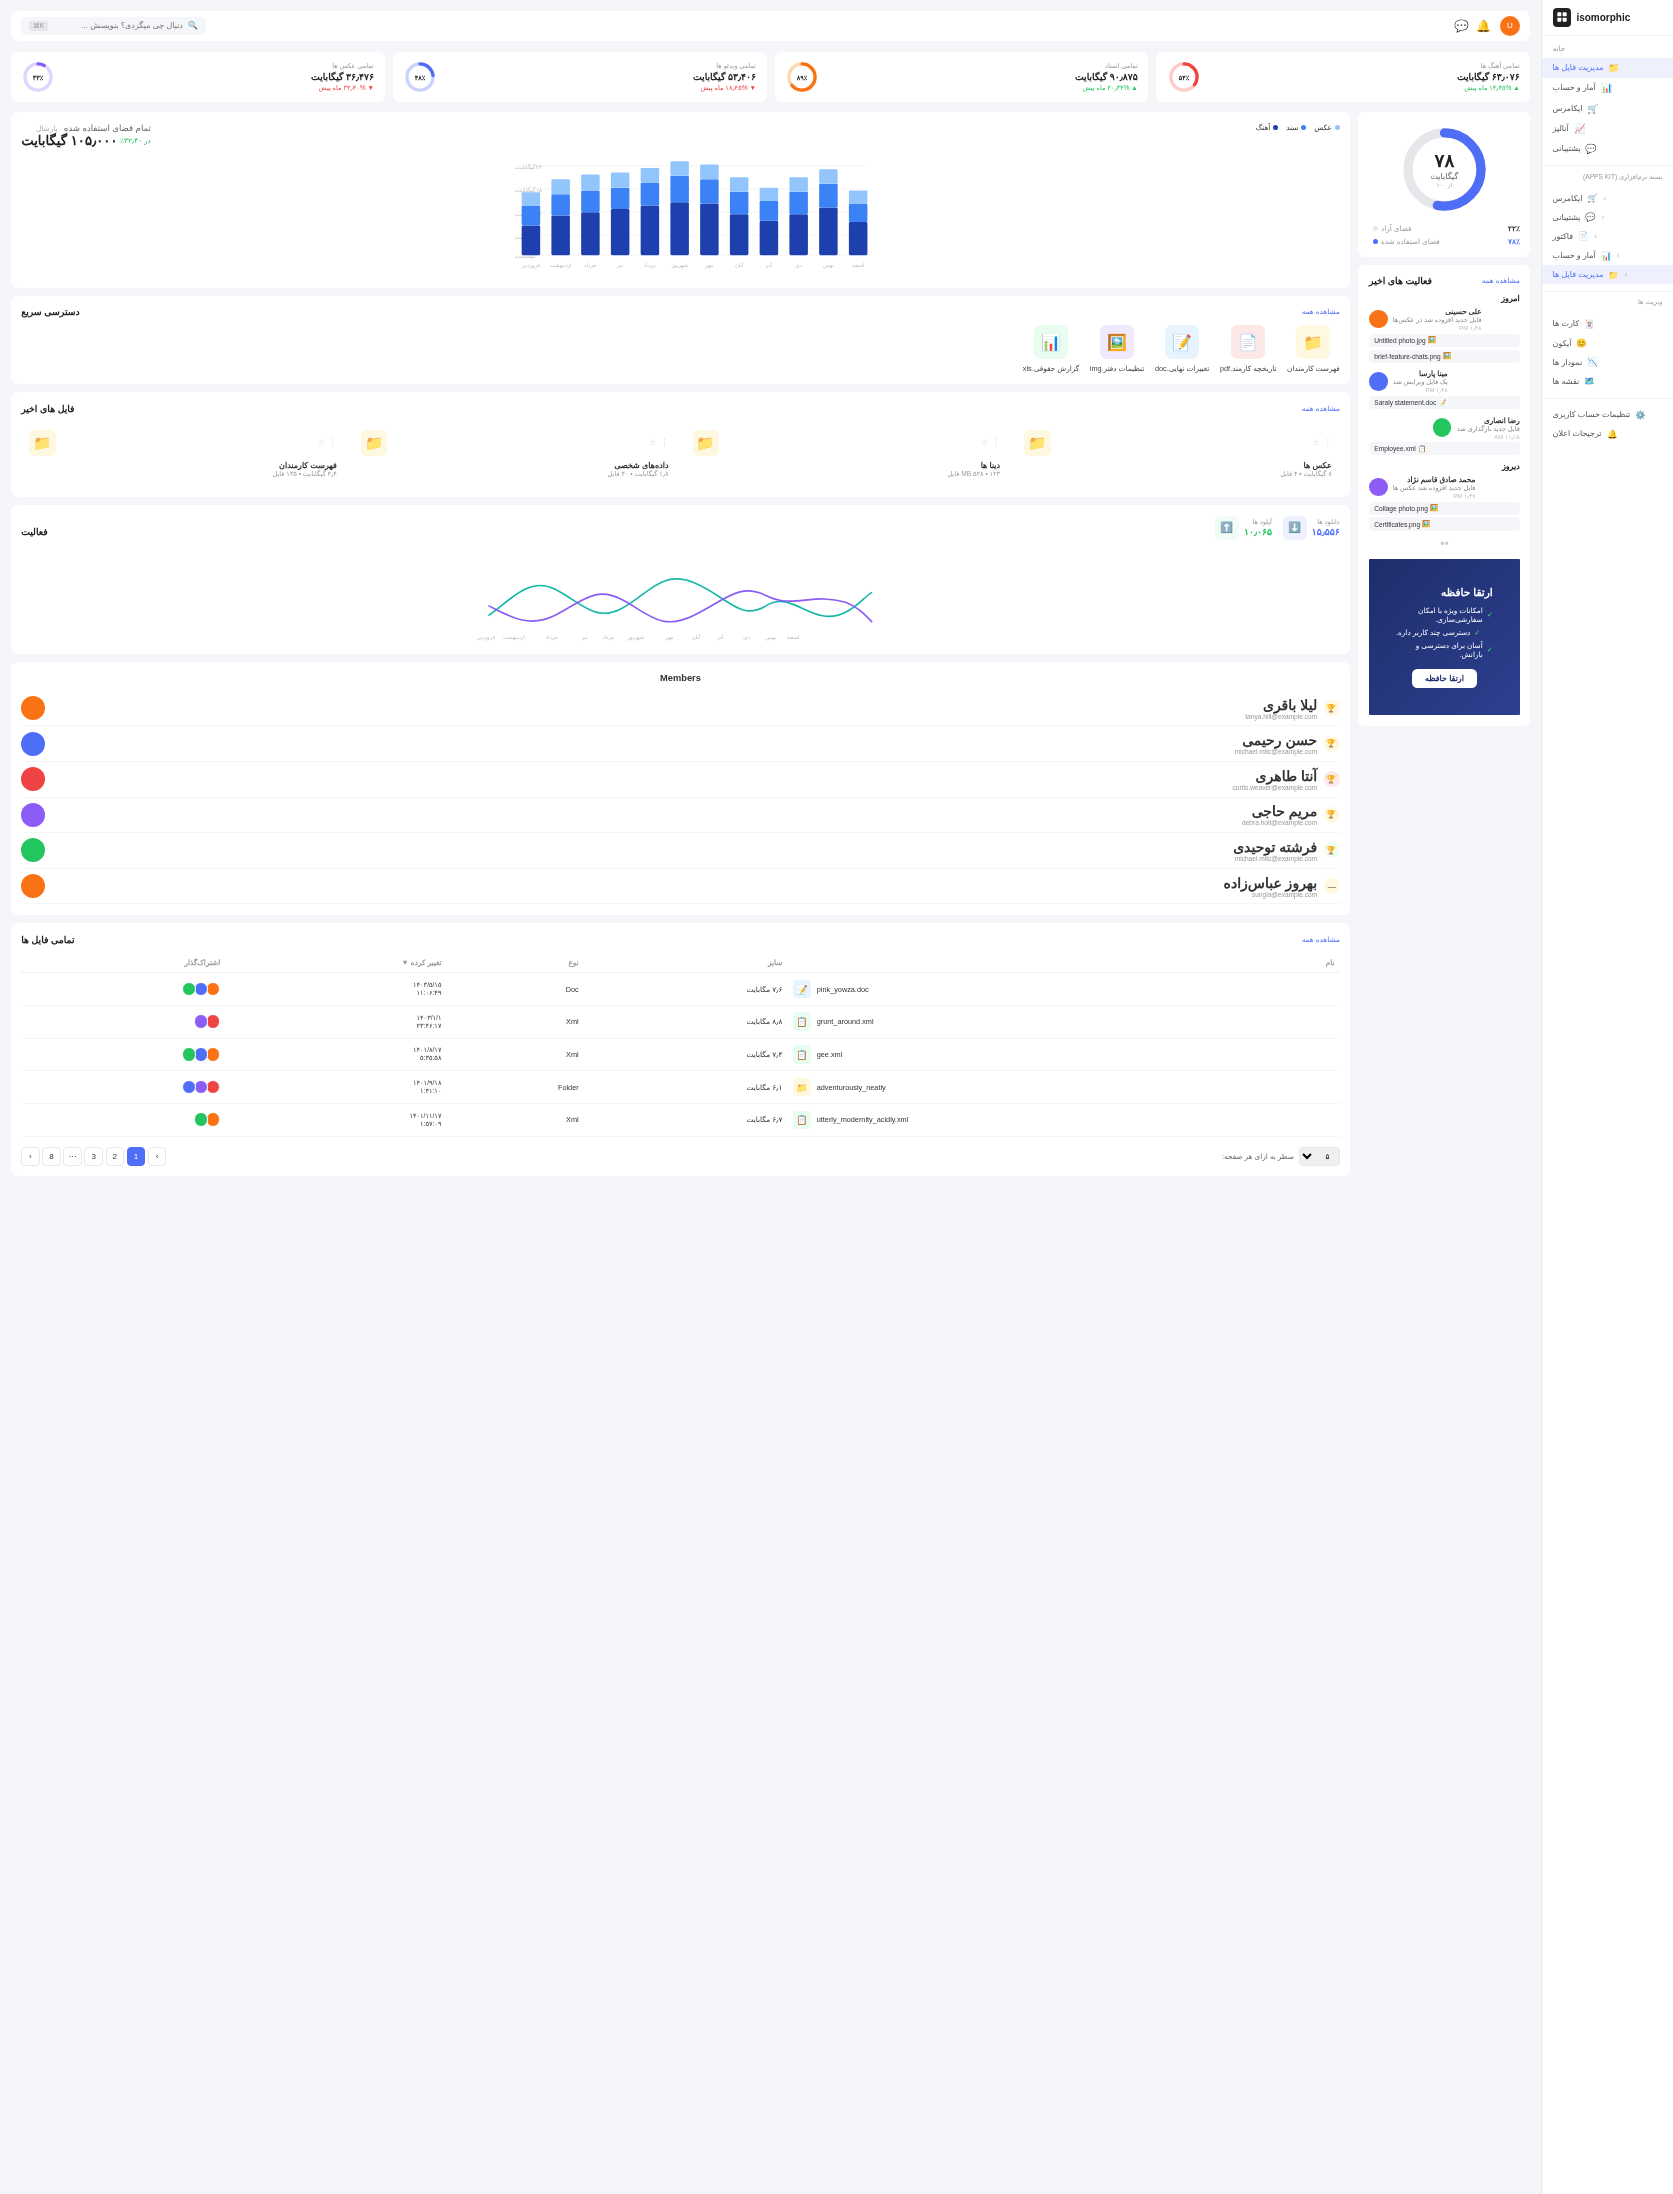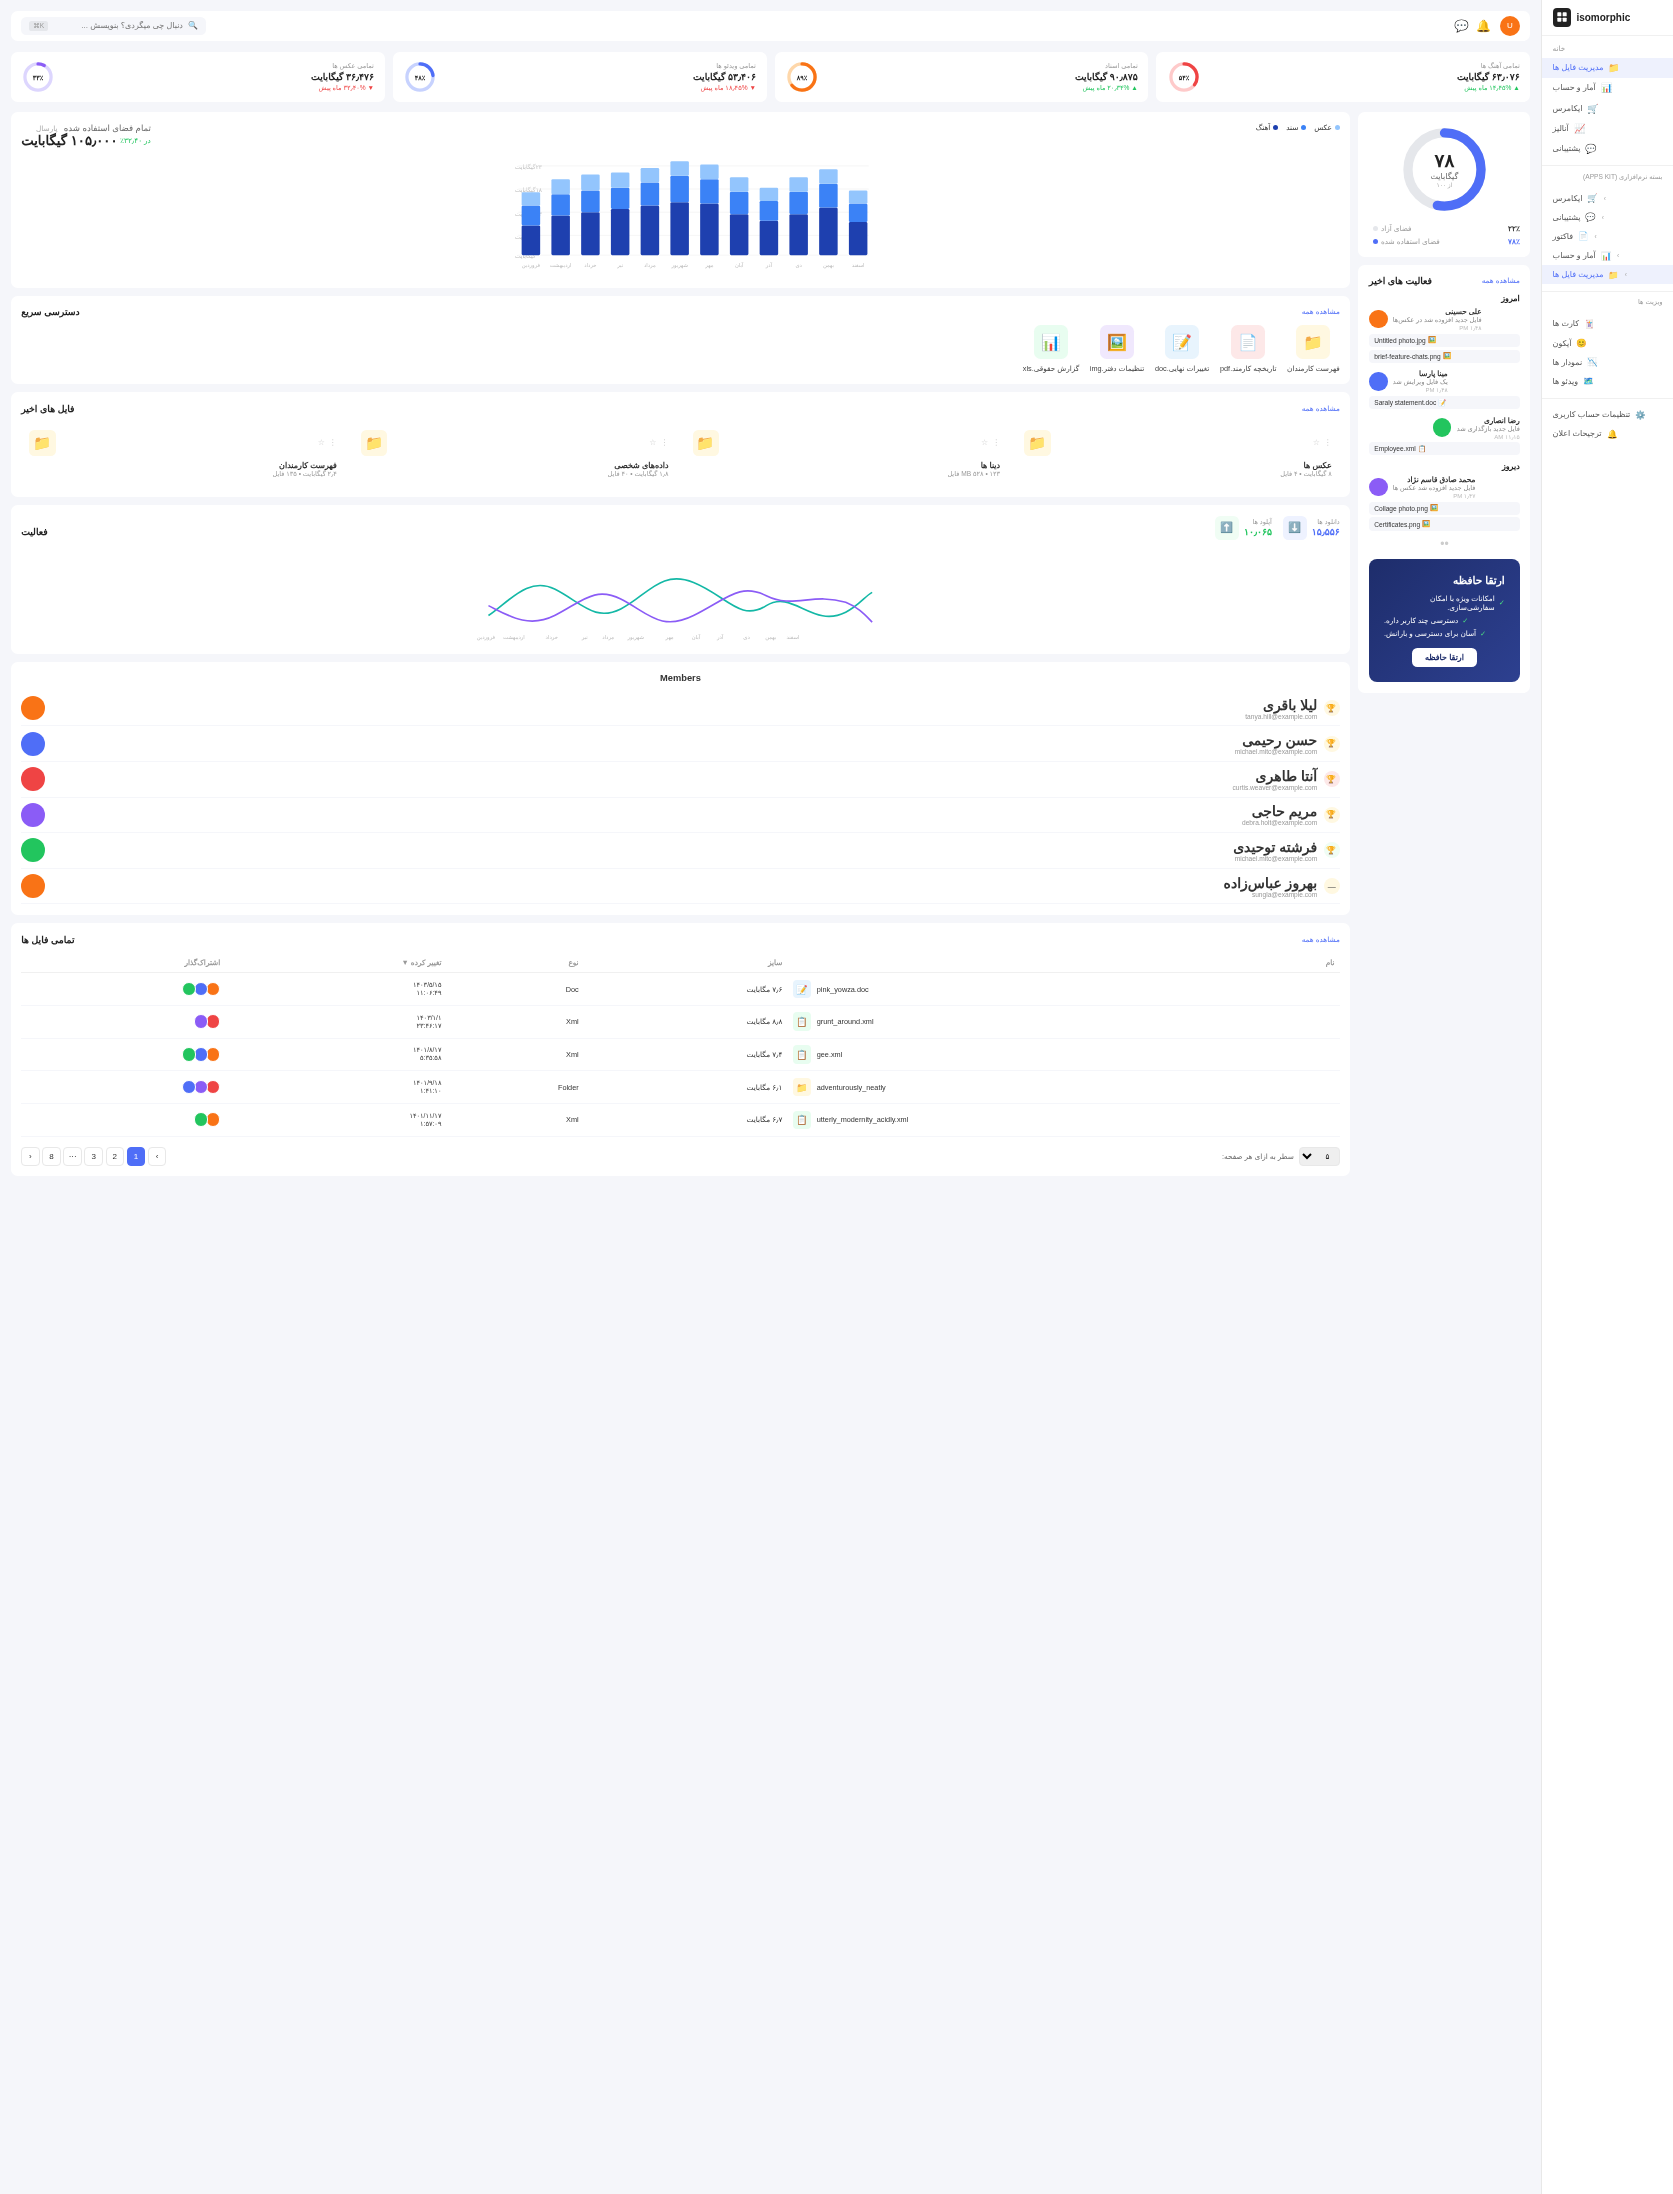--- a/index.html
+++ b/index.html
@@ -118,21 +118,21 @@
 
     
     .pagination { display: flex; align-items: center; justify-content: space-between; margin-top: 10.6px; }
     .page-controls { display: flex; gap: 2.6px; align-items: center; }
     .page-btn { width: 18.5px; height: 18.5px; border-radius: 4px; display: flex; align-items: center; justify-content: center; font-size: 8px; cursor: pointer; border: 0.7px solid #e8e8e8; background: #fff; }
     .page-btn.active { background: #4f6ef7; color: #fff; border-color: #4f6ef7; }
     .per-page { display: flex; align-items: center; gap: 5.3px; font-size: 7.3px; color: #666; }
     .per-page select { border: 0.7px solid #e8e8e8; border-radius: 4px; padding: 2.6px 5.3px; font-size: 7.3px; }
 
     
-    .upgrade-card { background: linear-gradient(135deg, #1e2d6b 0%, #2d4090 100%); border-radius: 8px; padding: 15px; color: #fff; margin-top: 8px; position: relative; overflow: hidden; }
+    .upgrade-card { background: linear-gradient(135deg, #1e2d6b 0%, #2d4090 100%); border-radius: 1px; padding: 27px; color: #fff; margin-top: 8px; position: relative; overflow: hidden; }
     .upgrade-title { font-size: 10.6px; font-weight: 700; margin-bottom: 5.3px; text-align: right; }
     .upgrade-features { list-style: none; margin-bottom: 8px; }
     .upgrade-features li { font-size: 7.3px; padding: 2px 0; display: flex; align-items: center; gap: 4px; justify-content: flex-end; }
     .upgrade-btn { background: #fff; color: #1e2d6b; border: none; border-radius: 5.3px; padding: 5.3px 13.2px; font-size: 8px; font-weight: 600; cursor: pointer; display: block; margin: 0 auto; }
 
     .chevron { font-size: 6.6px; color: #aaa; }
   </style>
 </head>
 <body>
 
@@ -216,21 +216,21 @@
     <div class="sidebar-item">
       <span style="font-size:8.6px;">😊</span>
       <span>آیکون</span>
     </div>
     <div class="sidebar-item">
       <span style="font-size:8.6px;">📉</span>
       <span>نمودار ها</span>
     </div>
     <div class="sidebar-item">
       <span style="font-size:8.6px;">🗺️</span>
-      <span>ویدئو ها</span>
+      <span>نقشه ها</span>
     </div>
   </div>
 
   <div class="sidebar-divider"></div>
   <div class="sidebar-section">
     <div class="sidebar-item">
       <span style="font-size:8.6px;">⚙️</span>
       <span>تنظیمات حساب کاربری</span>
     </div>
     <div class="sidebar-item">

